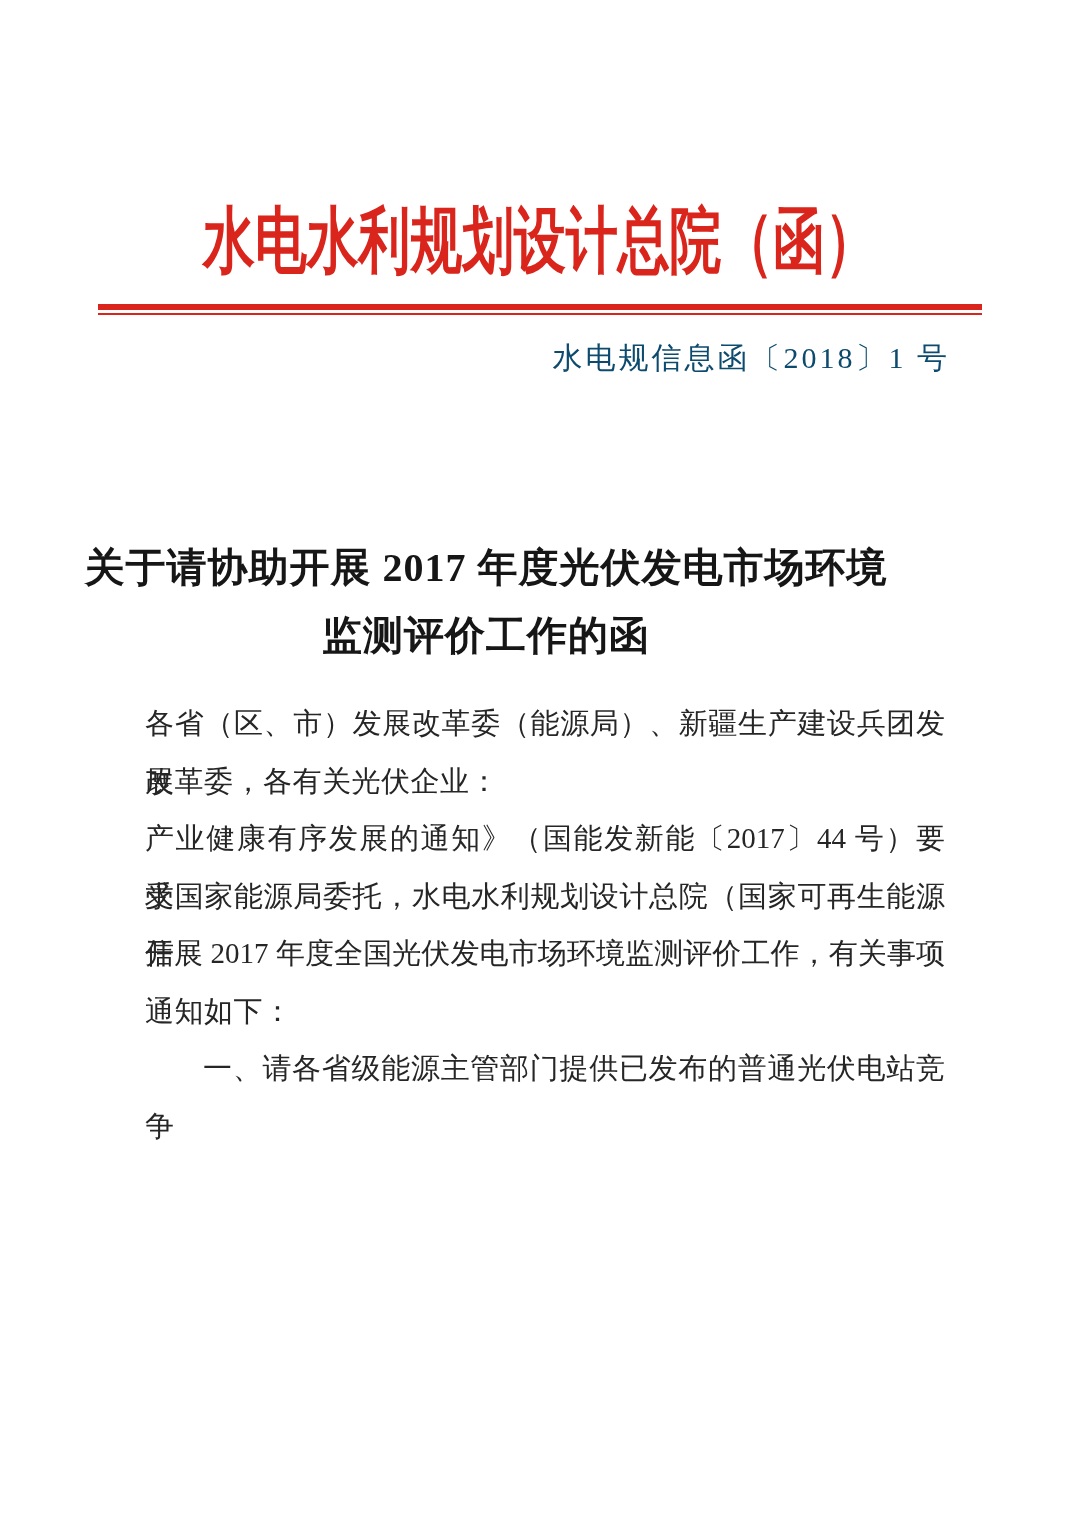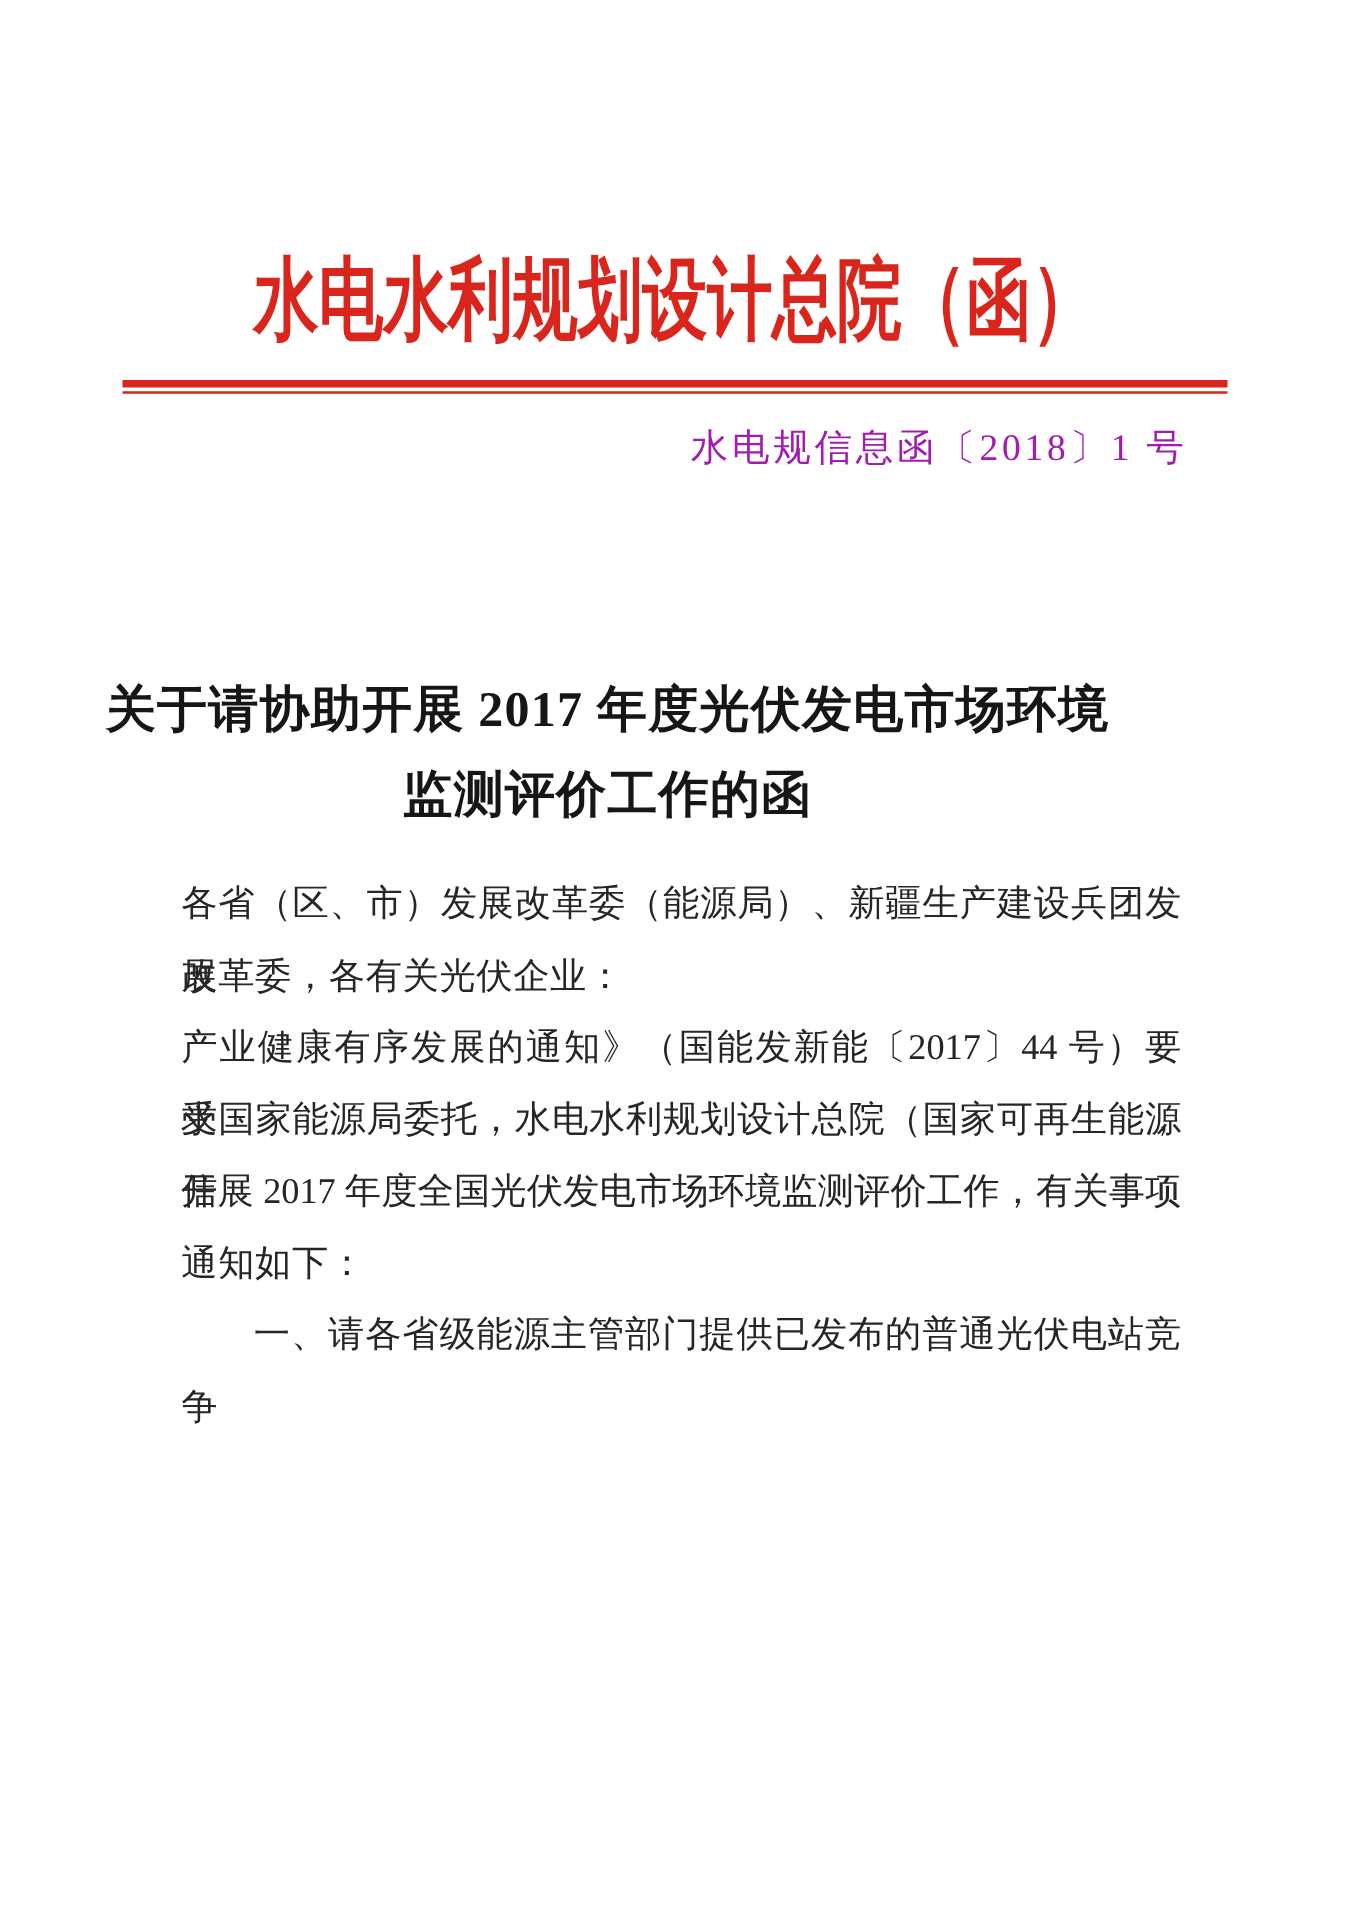--- a/index.html
+++ b/index.html
@@ -53,21 +53,21 @@
     height: 2px;
     background: var(--accent-red);
   }
   
   .doc-number {
     position: absolute;
     top: 338px;
     right: 130px;
     font-size: 30px;
     letter-spacing: 3px;
-    color: #a21caf;
+    color: #0c4a6e;
     white-space: nowrap;
   }
   
   .letter-title {
     position: absolute;
     top: 534px;
     left: 0;
     width: 972px;
     text-align: center;
     font-size: 40px;

